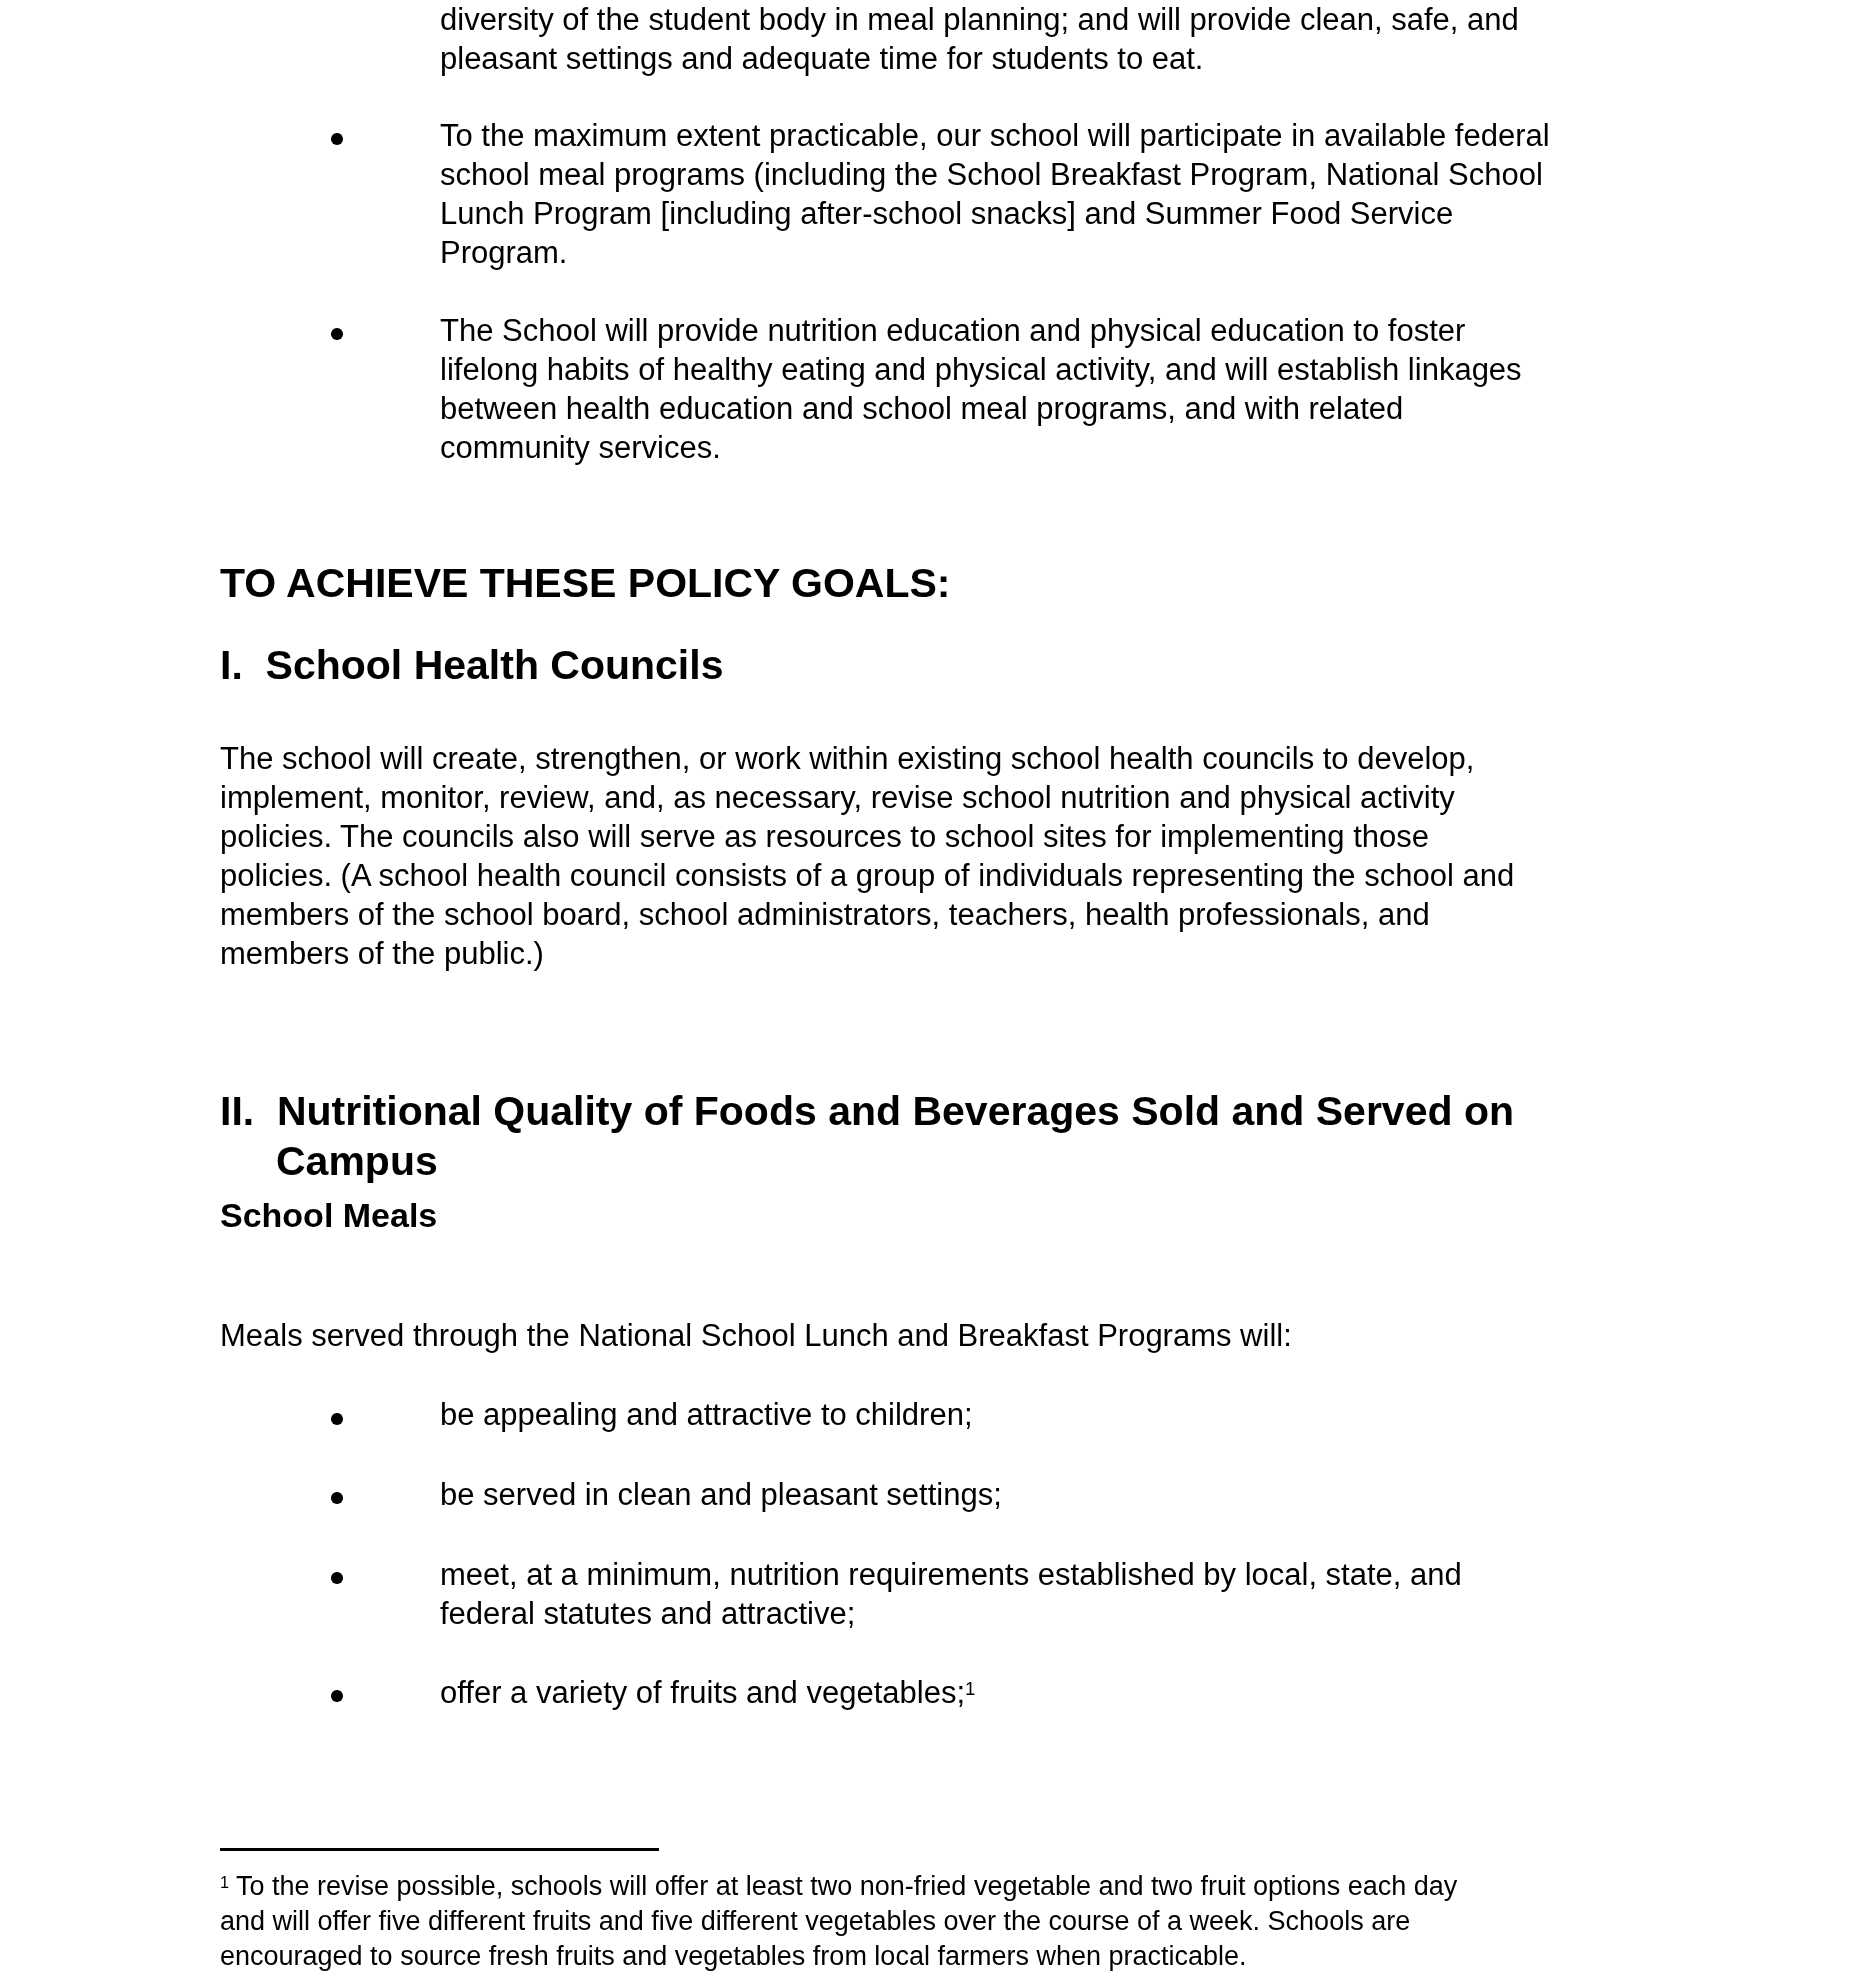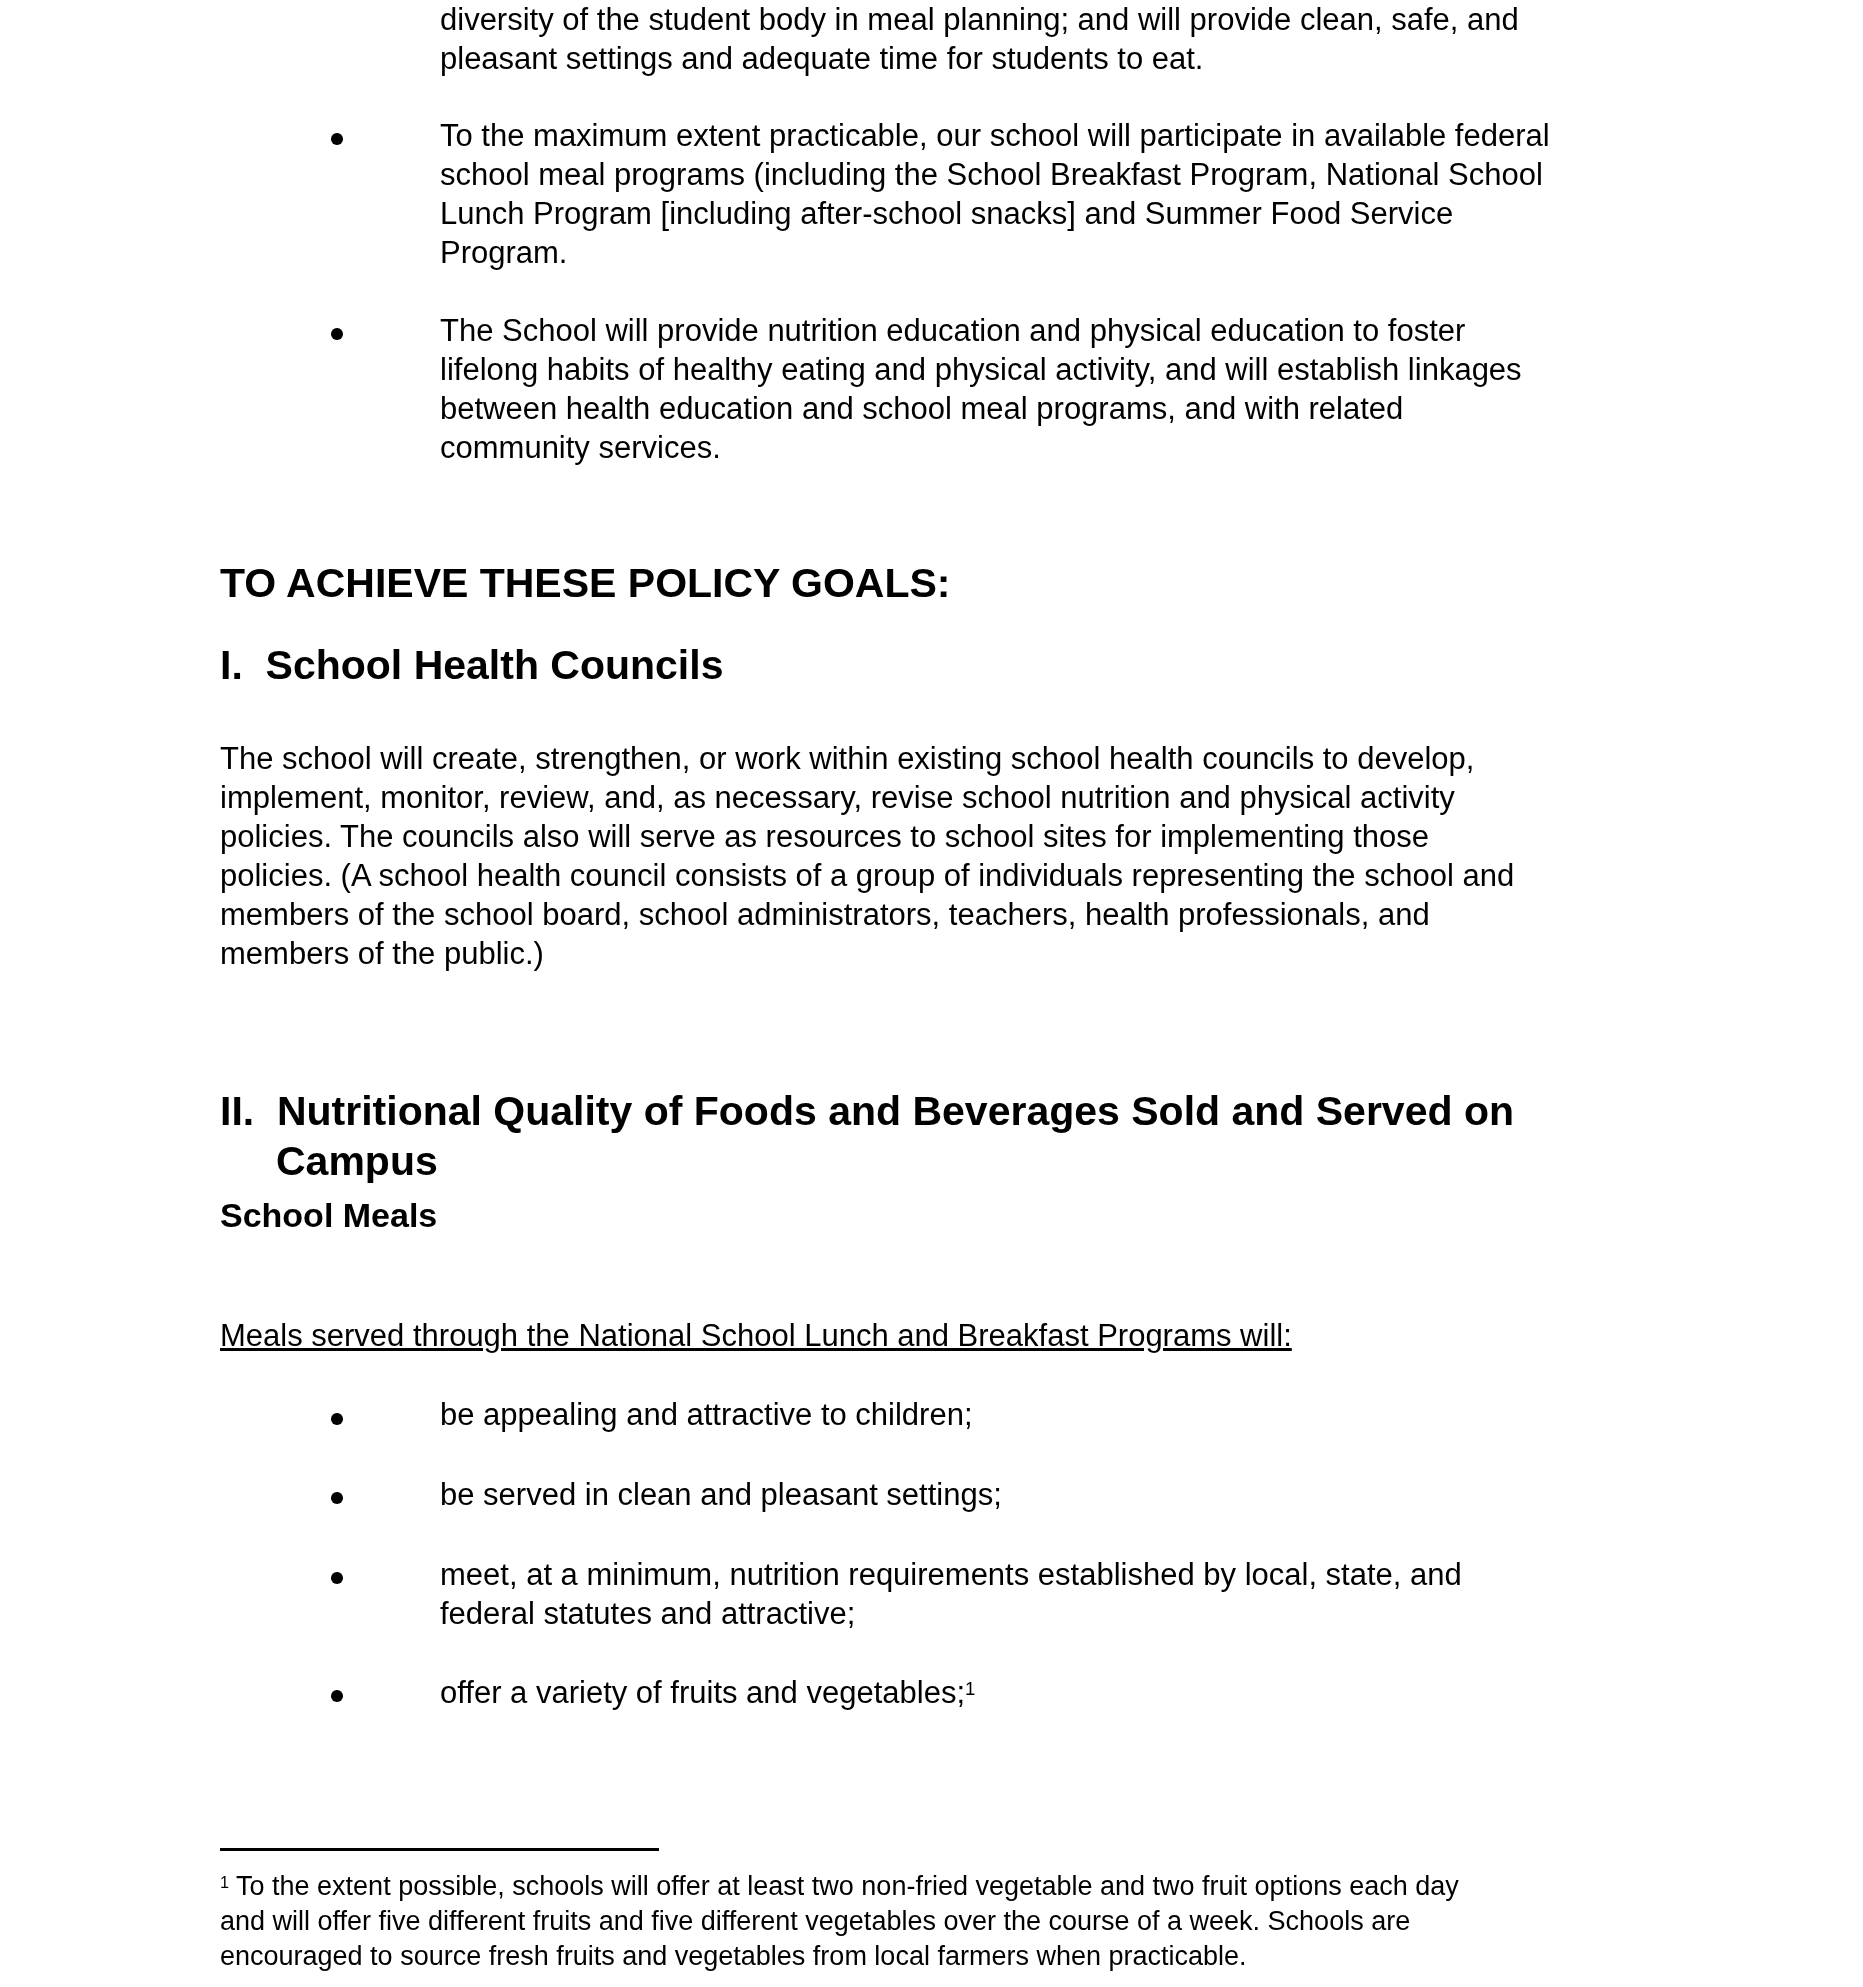--- a/index.html
+++ b/index.html
@@ -55,21 +55,21 @@
   <span class="line">policies.  (A school health council consists of a group of individuals representing the school and</span>
   <span class="line">members of the school board, school administrators, teachers, health professionals, and</span>
   <span class="line">members of the public.)</span>
 </div>
 
 <div class="h1" style="top:1087px;white-space:pre;">II.  Nutritional Quality of Foods and Beverages Sold and Served on</div>
 <div class="h1" style="top:1137px;left:276px;">Campus</div>
 
 <div class="h2" style="top:1194px;">School Meals</div>
 
-<div class="p body-text" style="top:1316px;text-decoration:underline;">Meals served through the National School Lunch and Breakfast Programs will:</div>
+<div class="p body-text" style="top:1316px;">Meals served through the National School Lunch and Breakfast Programs will:</div>
 
 <span class="bullet" style="top:1413px;"></span>
 <div class="p list-text" style="top:1395px;">
   <span class="line">be appealing and attractive to children;</span>
 </div>
 
 <span class="bullet" style="top:1492px;"></span>
 <div class="p list-text" style="top:1475px;">
   <span class="line">be served in clean and pleasant settings;</span>
 </div>
@@ -80,17 +80,17 @@
   <span class="line">federal statutes and attractive;</span>
 </div>
 
 <span class="bullet" style="top:1690px;"></span>
 <div class="p list-text" style="top:1673px;">
   <span>offer a variety of fruits and vegetables;</span><sup>1</sup>
 </div>
 
 <div class="footnote-rule"></div>
 <div class="fn" style="top:1869px;">
-  <span class="line"><sup>1</sup> <span>To the extent possible, schools will offer at least two non-fried vegetable and two fruit options each day</span></span>
+  <span class="line"><sup>1</sup> <span>To the revise possible, schools will offer at least two non-fried vegetable and two fruit options each day</span></span>
   <span class="line">and will offer five different fruits and five different vegetables over the course of a week.  Schools are</span>
   <span class="line">encouraged to source fresh fruits and vegetables from local farmers when practicable.</span>
 </div>
 
 
 </body></html>

